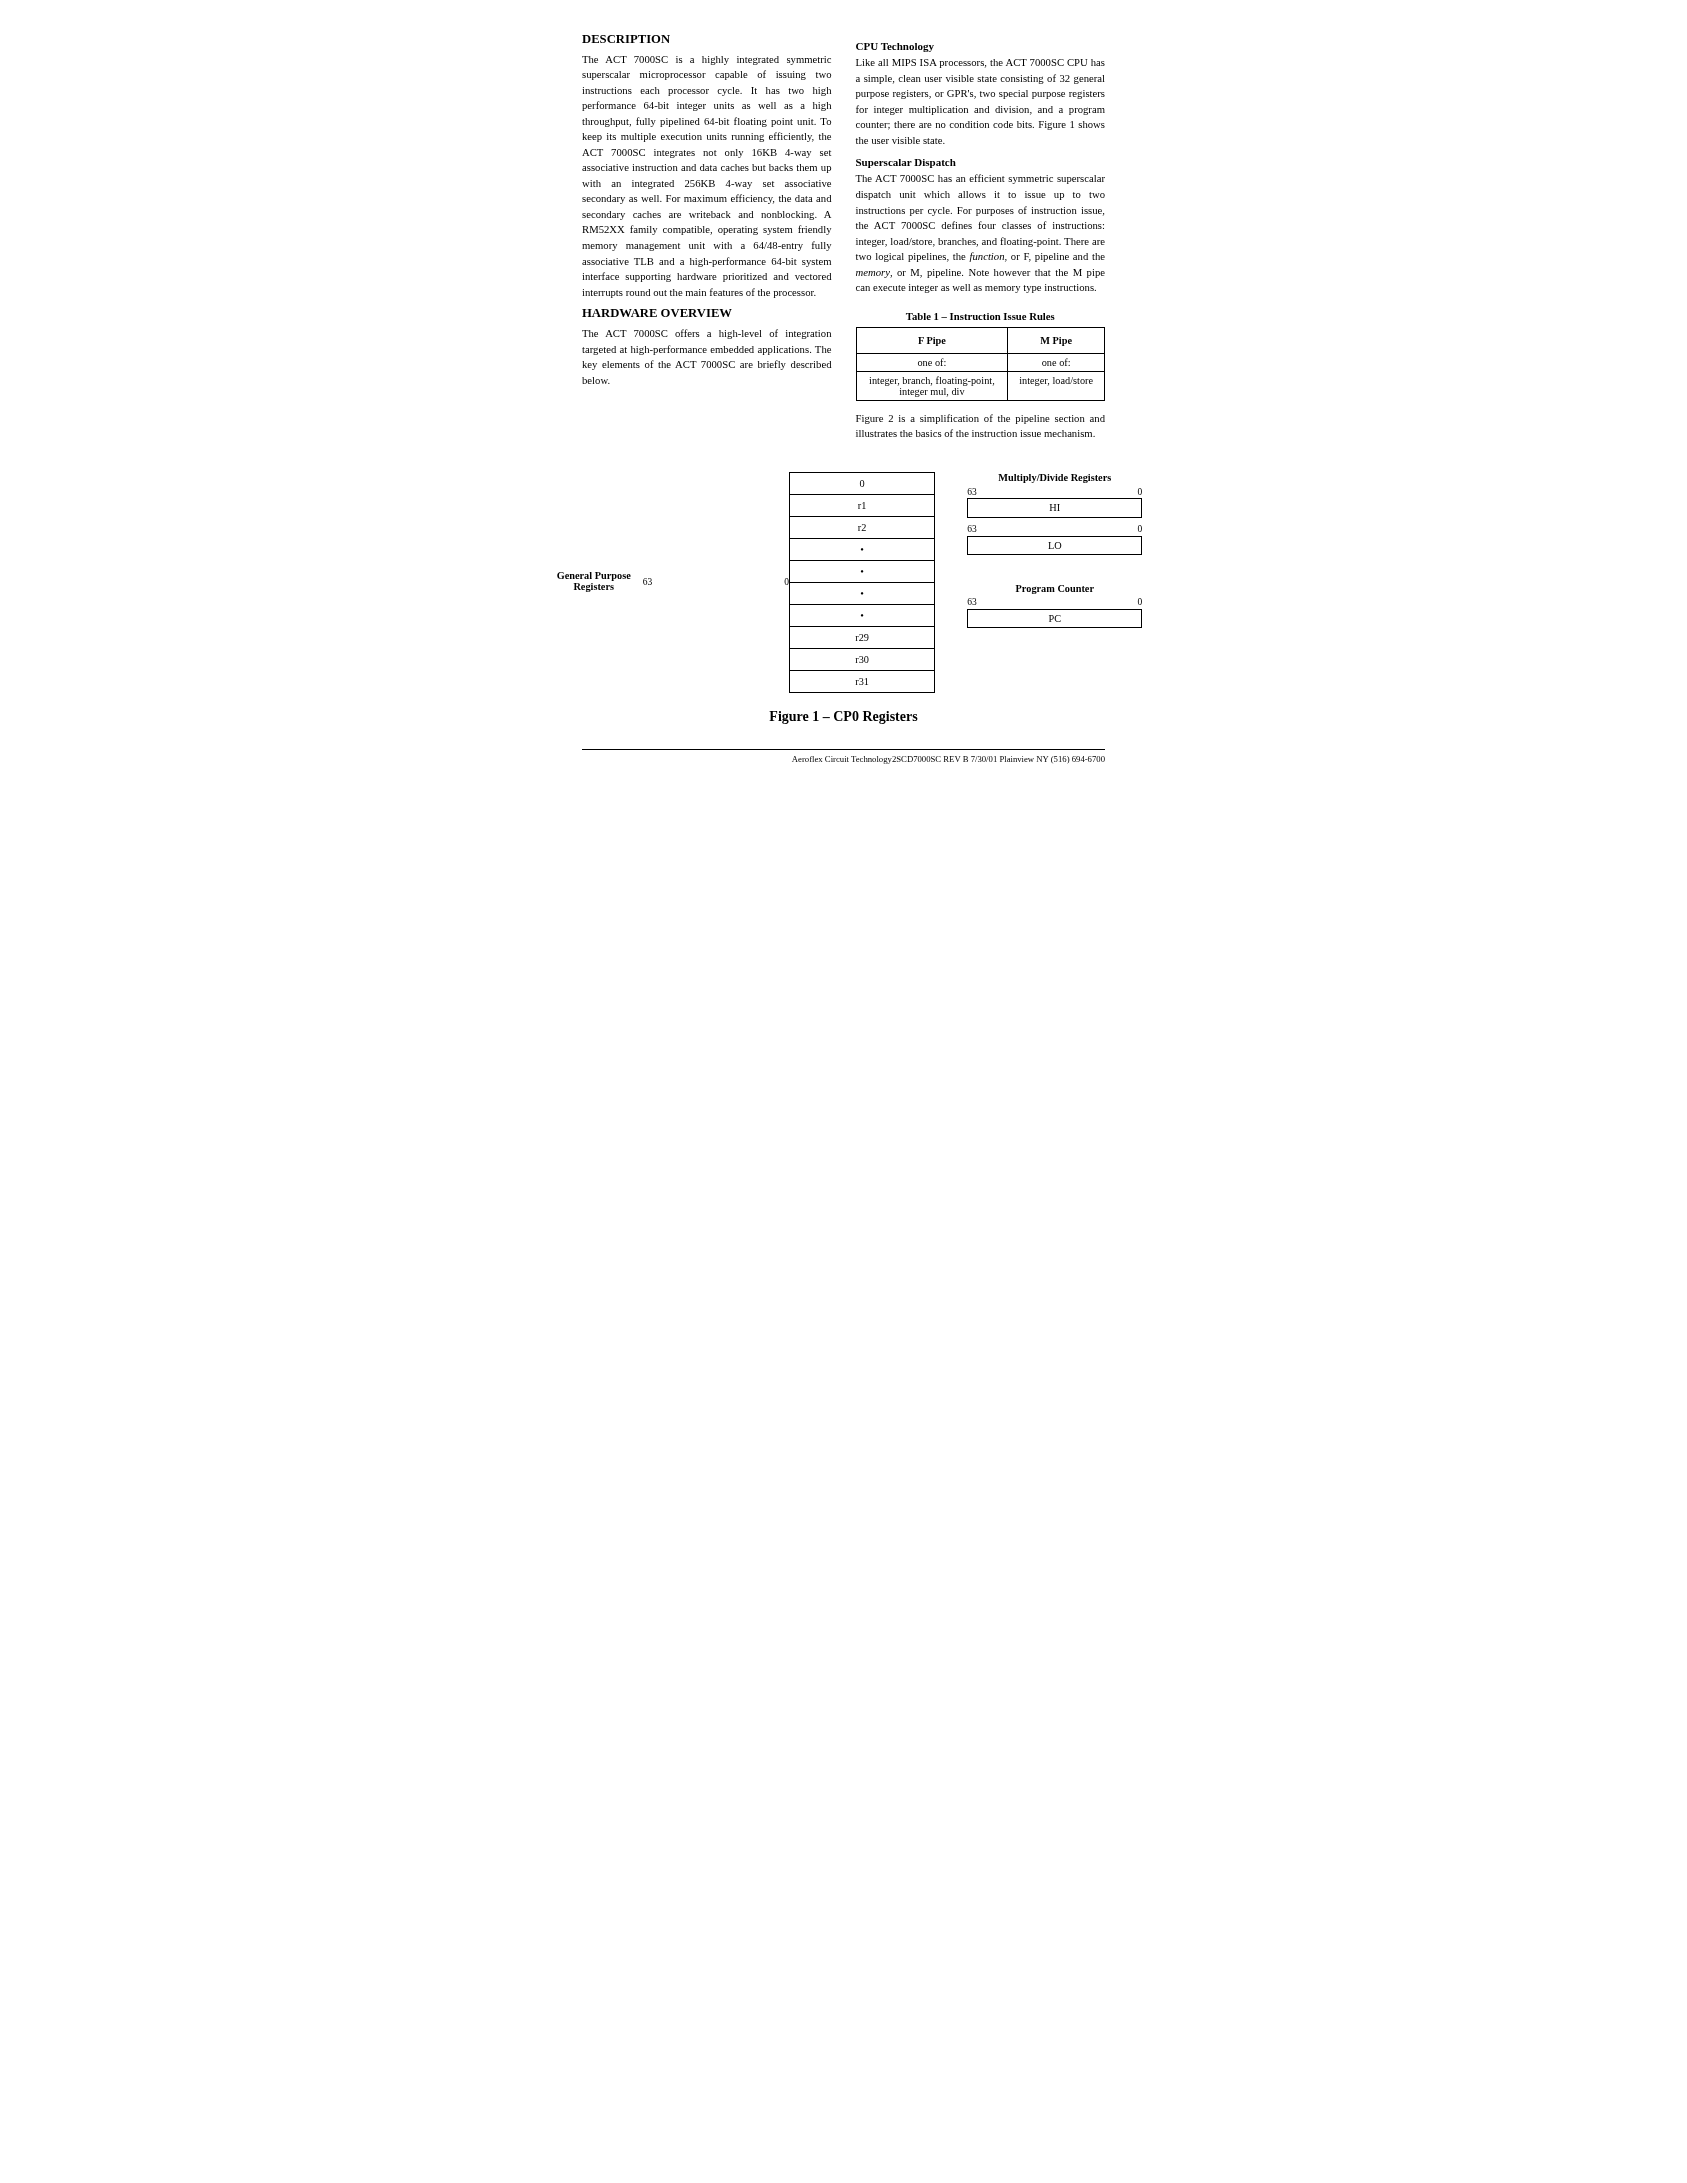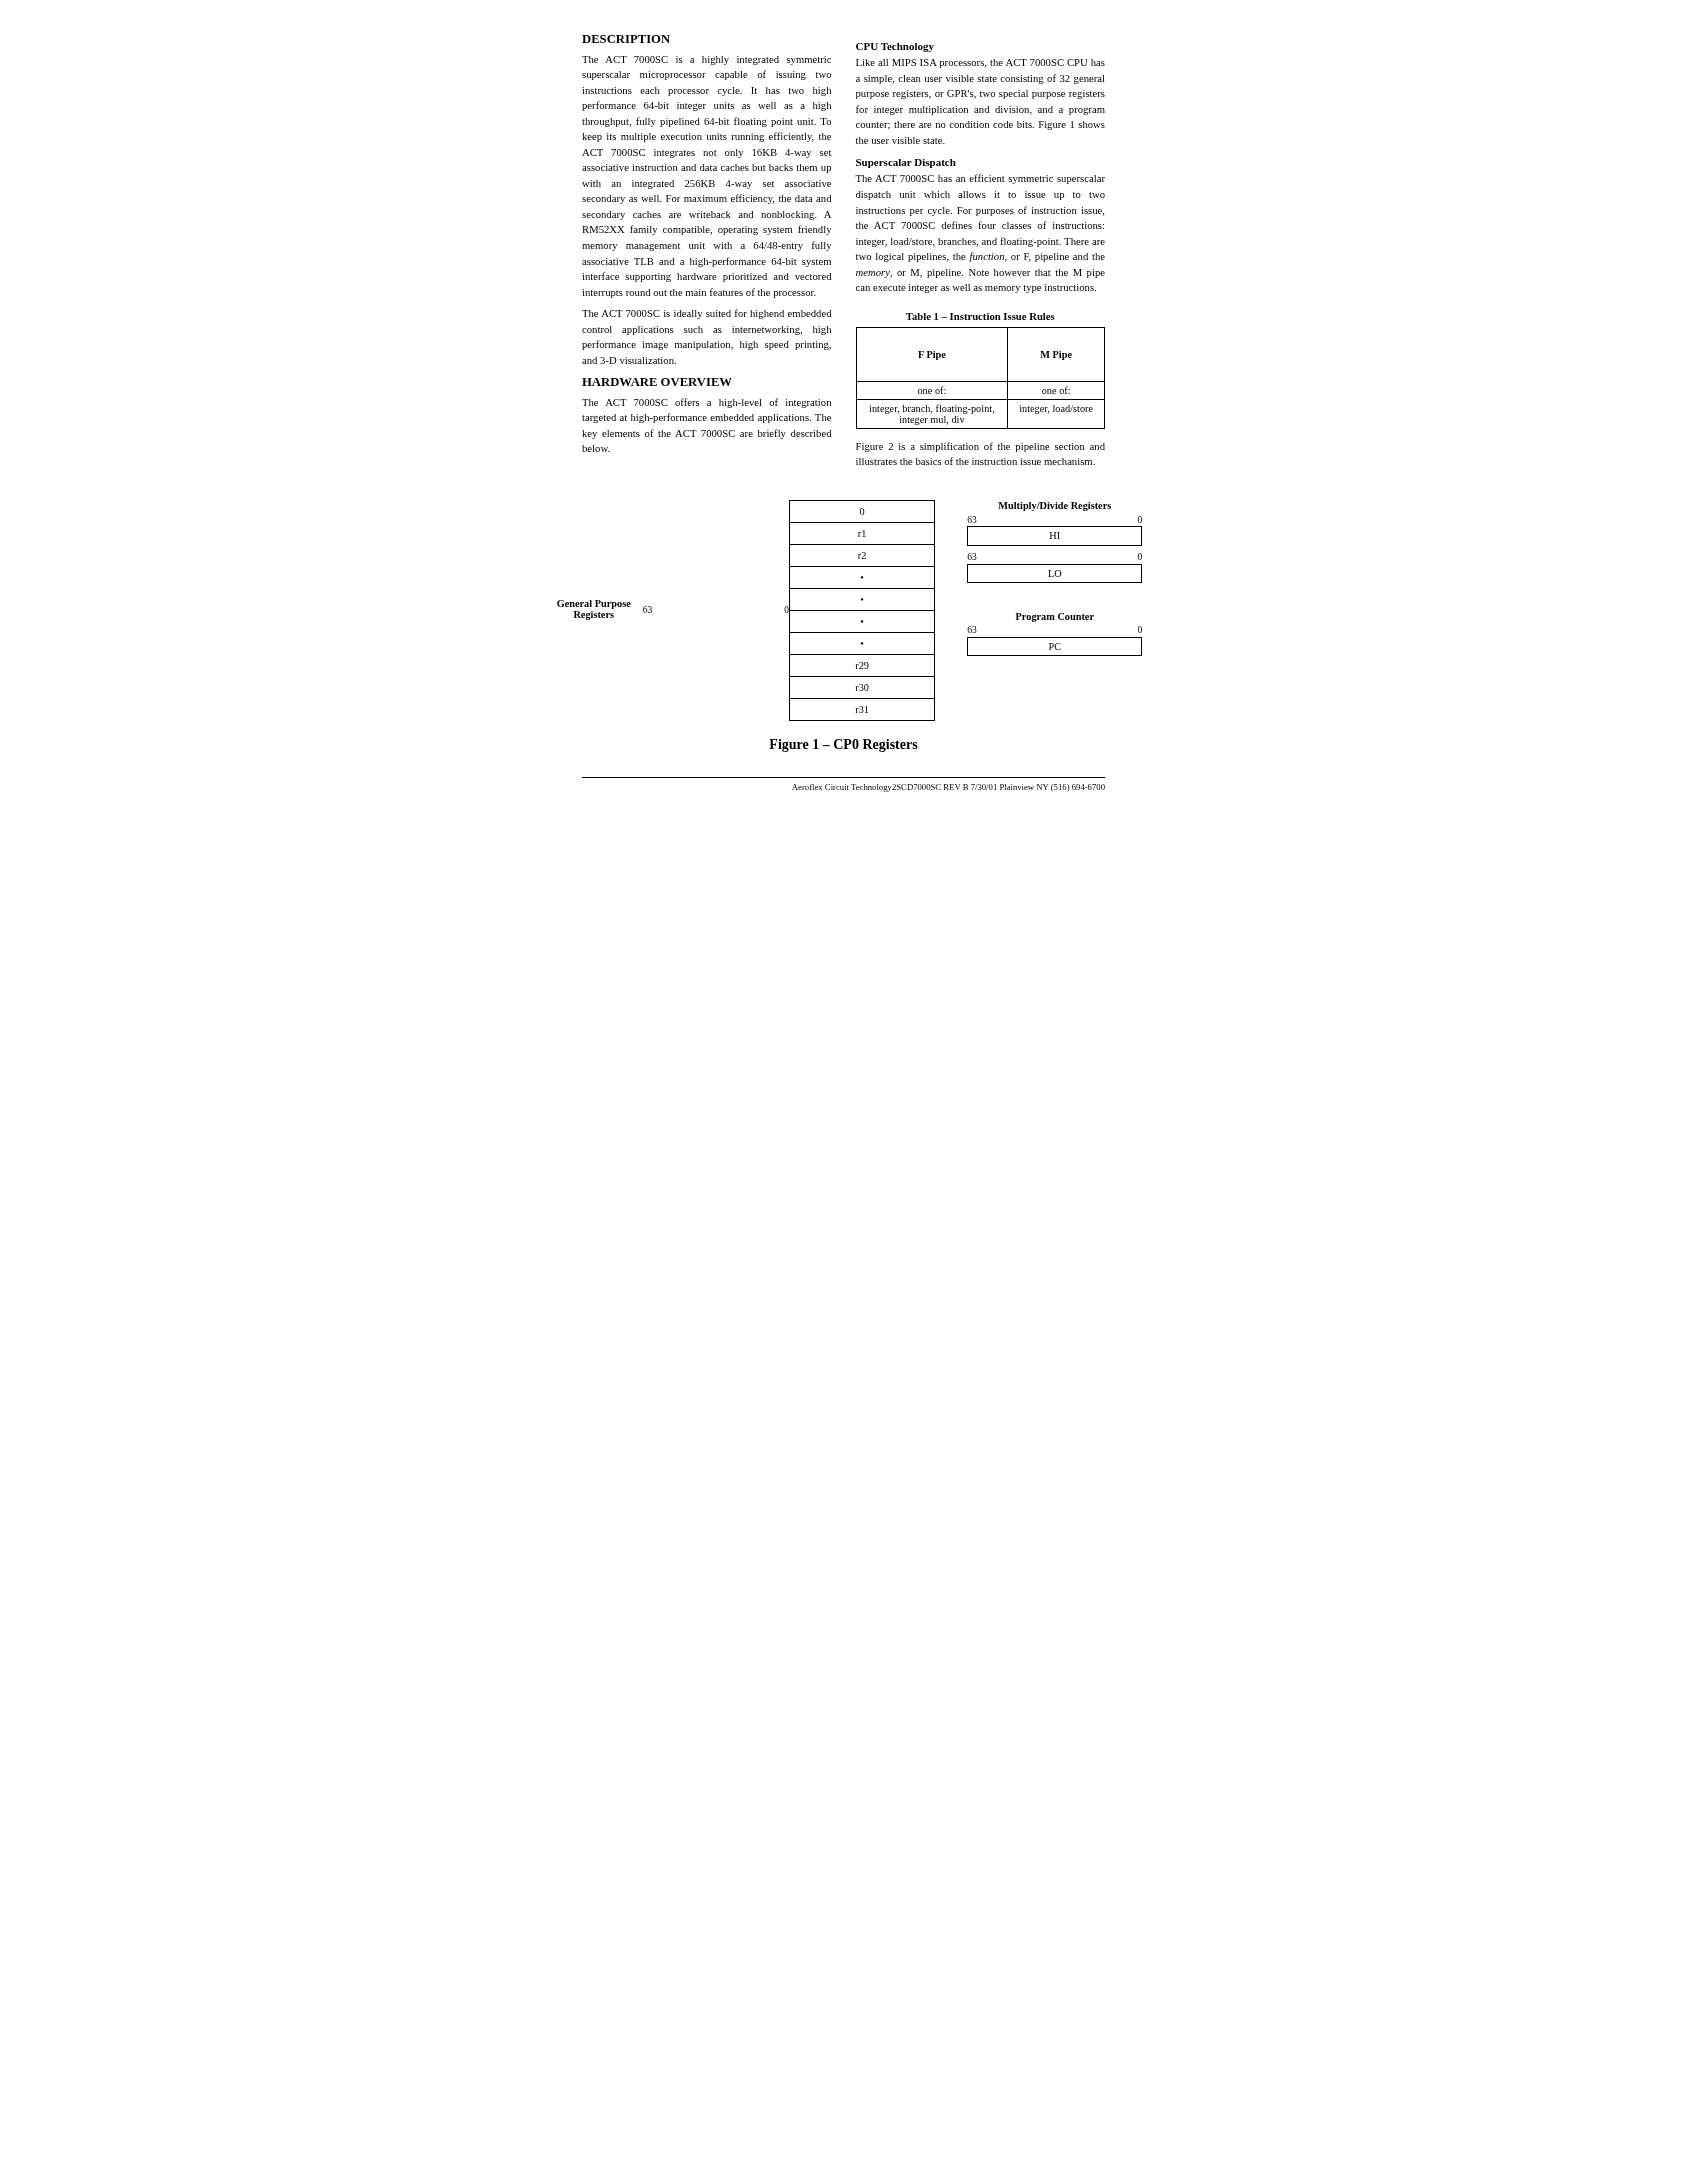--- a/index.html
+++ b/index.html
@@ -68,21 +68,21 @@
     }
 
     .issue-table {
       width: 100%;
       border-collapse: collapse;
       font-size: 10.3px;
     }
 
     .issue-table th {
       border: 0.8px solid #000;
-      padding: 21px 8px;
+      padding: 7px 8px;
       text-align: center;
       font-weight: bold;
       background: #fff;
     }
 
     .issue-table td {
       border: 0.8px solid #000;
       padding: 3.2px 8px;
       text-align: center;
       vertical-align: top;
@@ -206,21 +206,20 @@
 
 <div class="page">
 
   <div class="two-col">
 
     <div class="col-left">
 
       <h2 class="section-title">DESCRIPTION</h2>
 
       <p>The ACT 7000SC is a highly integrated symmetric superscalar microprocessor capable of issuing two instructions each processor cycle. It has two high performance 64-bit integer units as well as a high throughput, fully pipelined 64-bit floating point unit. To keep its multiple execution units running efficiently, the ACT 7000SC integrates not only 16KB 4-way set associative instruction and data caches but backs them up with an integrated 256KB 4-way set associative secondary as well. For maximum efficiency, the data and secondary caches are writeback and nonblocking. A RM52XX family compatible, operating system friendly memory management unit with a 64/48-entry fully associative TLB and a high-performance 64-bit system interface supporting hardware prioritized and vectored interrupts round out the main features of the processor.</p>
-      <p>The ACT 7000SC is ideally suited for highend embedded control applications such as internetworking, high performance image manipulation, high speed printing, and 3-D visualization.</p>
 
       <h2 class="section-title">HARDWARE OVERVIEW</h2>
       <p>The ACT 7000SC offers a high-level of integration targeted at high-performance embedded applications. The key elements of the ACT 7000SC are briefly described below.</p>
 
     </div>
 
     <div class="col-right">
 
       <h3 class="subsection-title">CPU Technology</h3>
       <p>Like all MIPS ISA processors, the ACT 7000SC CPU has a simple, clean user visible state consisting of 32 general purpose registers, or GPR's, two special purpose registers for integer multiplication and division, and a program counter; there are no condition code bits. Figure 1 shows the user visible state.</p>

